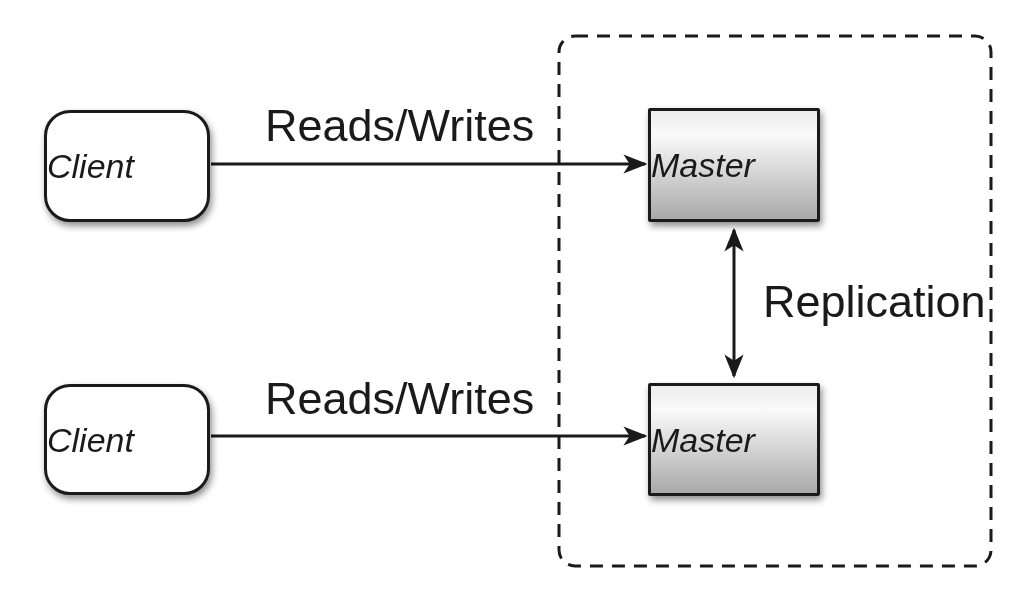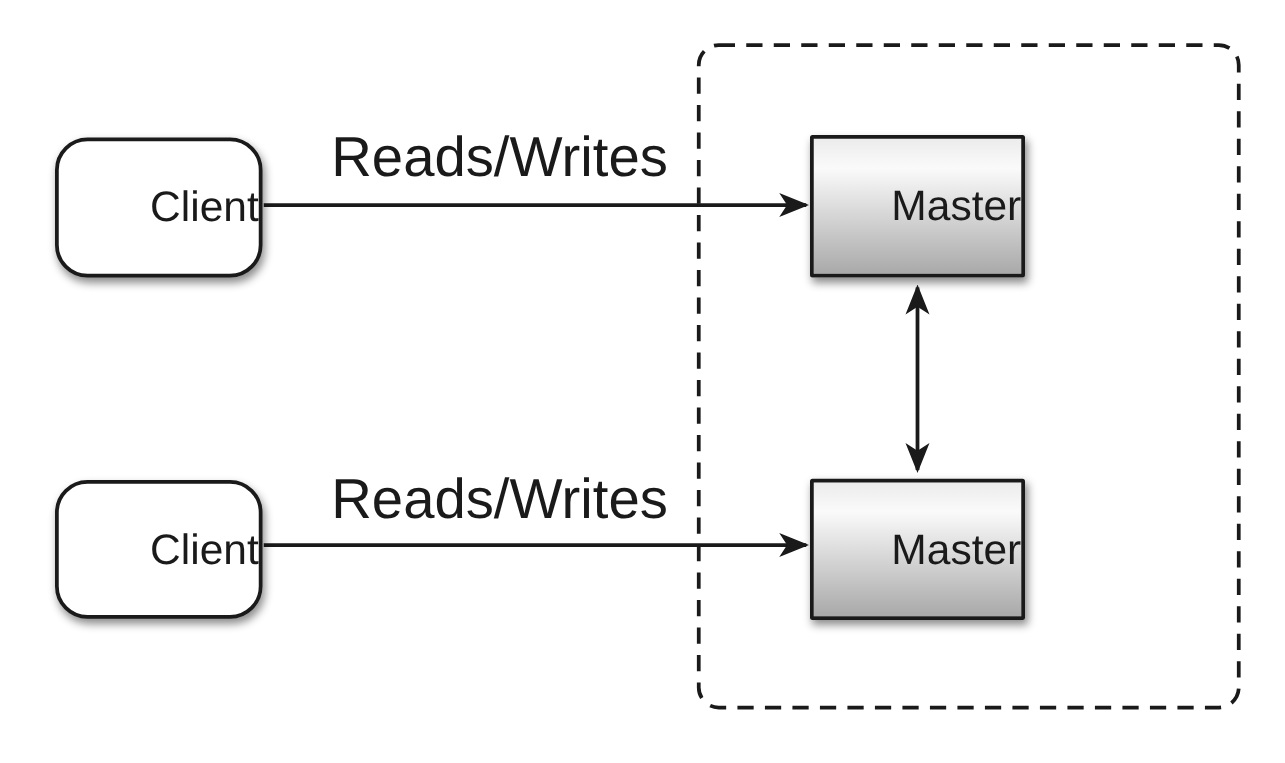--- a/index.html
+++ b/index.html
@@ -33,27 +33,28 @@
     fill: none;
   }
   .arrowhead path {
     fill: var(--stroke, #1a1a1a);
     stroke: none;
   }
   .node {
     position: absolute;
     display: flex;
     align-items: center;
-    justify-content: flex-end;
+    justify-content: flex-start;
     border: 3px solid var(--stroke, #1a1a1a);
     box-shadow: 2px 4px 7px rgba(0,0,0,0.45);
     color: var(--stroke, #1a1a1a);
     font-size: 34px;
     line-height: 1;
     box-sizing: border-box;
+    font-style: italic;
   }
   .node.client {
     border-radius: 26px;
     background: var(--client-fill, #ffffff);
   }
   .node.master {
     border-radius: 2px;
     background: linear-gradient(to bottom,
       var(--master-gradient-top, #f2f2f2) 0%,
       #fafafa 22%,
@@ -109,14 +110,15 @@
   </div>
 
   <div class="node master master-bottom">
     <span>Master</span>
   </div>
 
   <div class="edge-label label-rw-top">Reads/Writes</div>
 
   <div class="edge-label label-rw-bottom">Reads/Writes</div>
 
+  <div class="edge-label label-replication">Replication</div>
 
 </div>
 
 </body></html>

